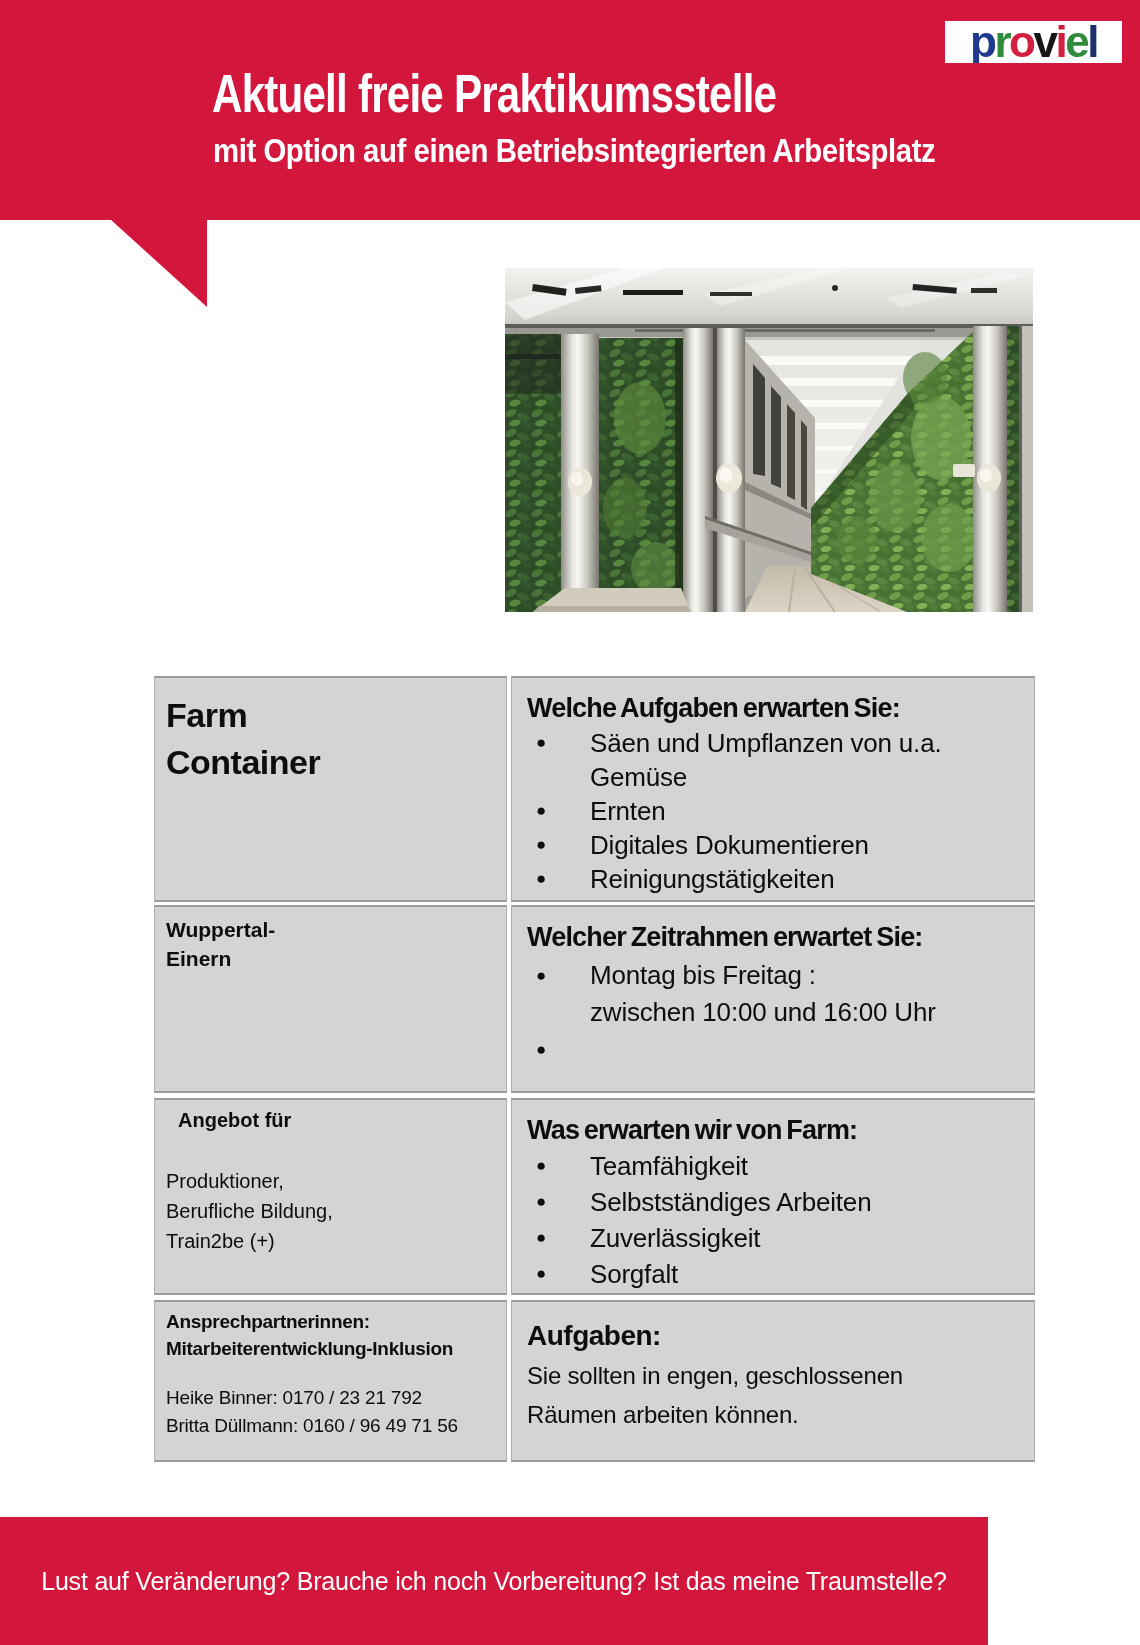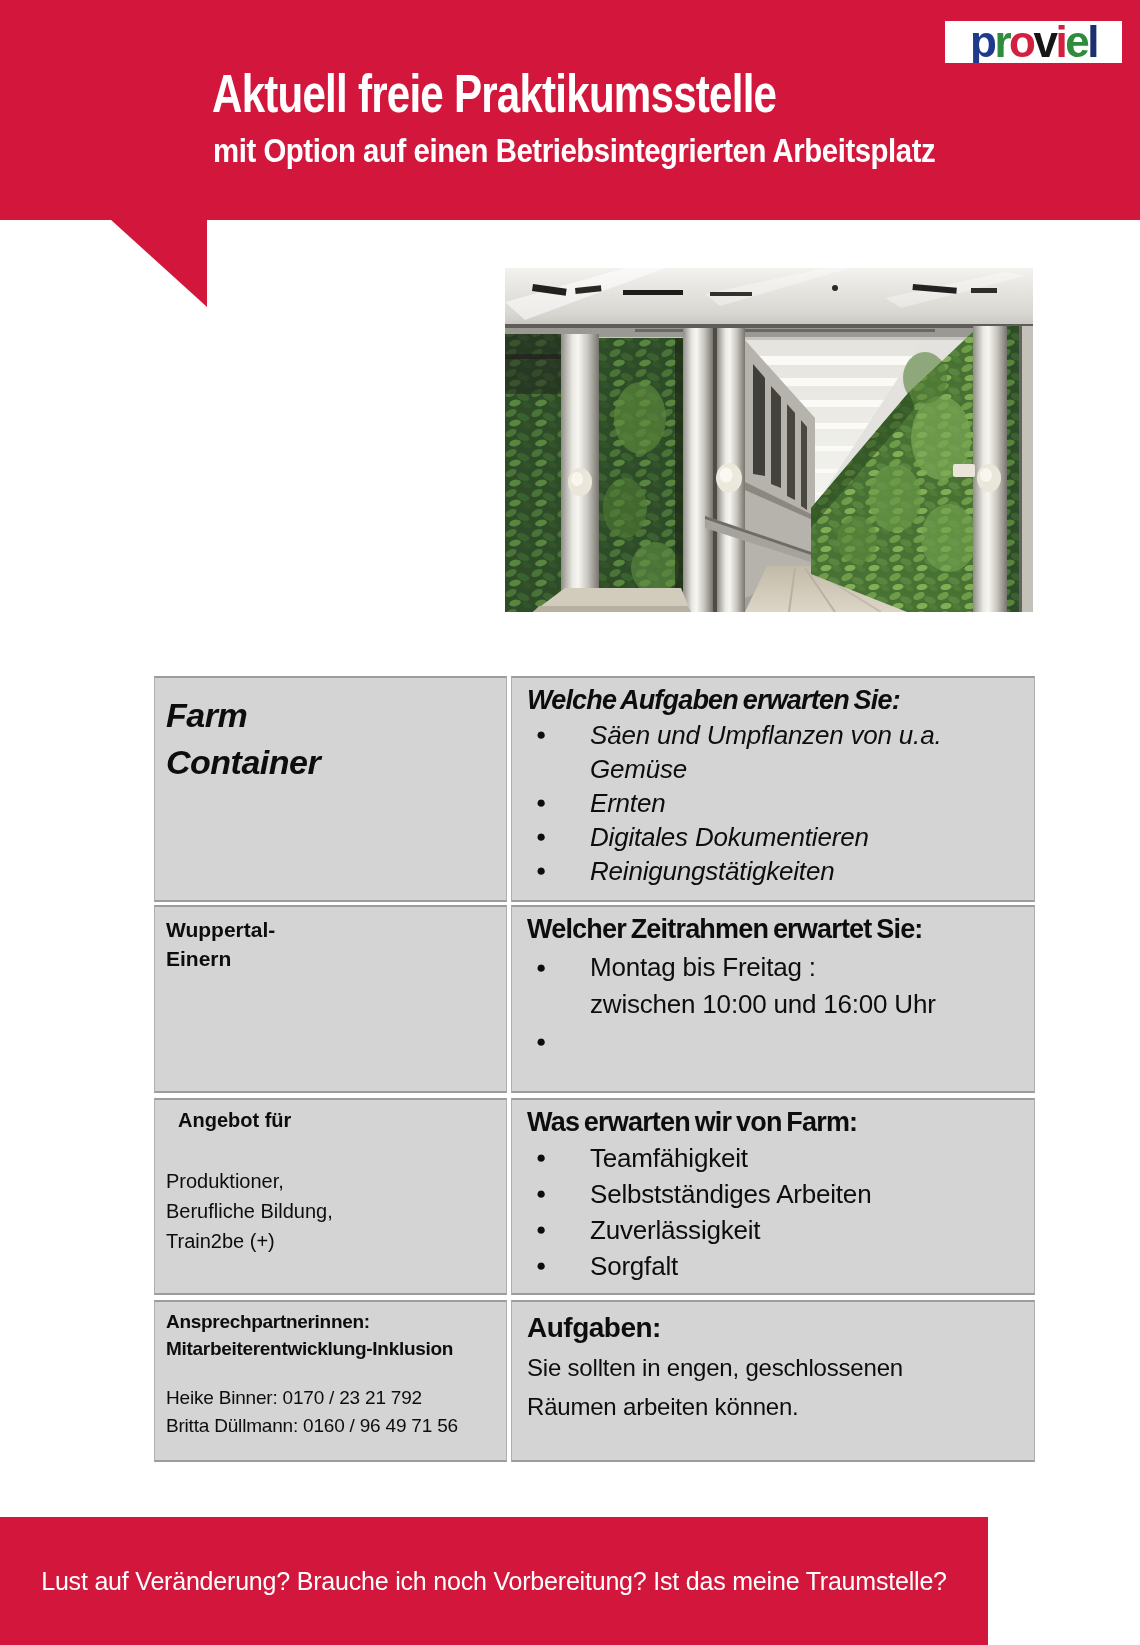--- a/index.html
+++ b/index.html
@@ -19,22 +19,22 @@
         font-weight:bold;font-size:44px;letter-spacing:-2.5px;line-height:1;}
   .logo span{display:inline-block;}
 
   
   .photo{position:absolute;left:505px;top:268px;width:528px;height:344px;overflow:hidden;}
 
   
   .cell{position:absolute;background:#d4d4d4;box-sizing:border-box;
         border:1px solid #aeaeae;border-top:2px solid #9c9c9c;border-bottom:2px solid #9c9c9c;}
   .lc{left:154px;width:353px;padding:6px 6px 0 11px;}
-  .rc{left:511px;width:524px;padding:4px 4px 0 15px;}
-  .r1{top:676px;height:226px;font-style:italic;} .r2{top:905px;height:188px;}
+  .rc{left:511px;width:524px;padding:12px 4px 0 15px;}
+  .r1{top:676px;height:226px;} .r2{top:905px;height:188px;}
   .r3{top:1098px;height:197px;} .r4{top:1300px;height:162px;}
 
   .farm-title{font-size:34px;font-weight:bold;line-height:47px;letter-spacing:-0.5px;padding-top:8px;}
   .loc{font-size:21px;font-weight:bold;line-height:29px;padding-top:2px;}
   .smallb{font-size:20px;font-weight:bold;line-height:29px;margin-left:12px;}
   .small{font-size:20px;line-height:30px;}
   .contactb{font-size:19px;font-weight:bold;line-height:27px;letter-spacing:-0.3px;}
   .contact{font-size:19px;line-height:28px;letter-spacing:-0.2px;}
   .sp31{height:31px;} .sp22{height:22px;}
 

